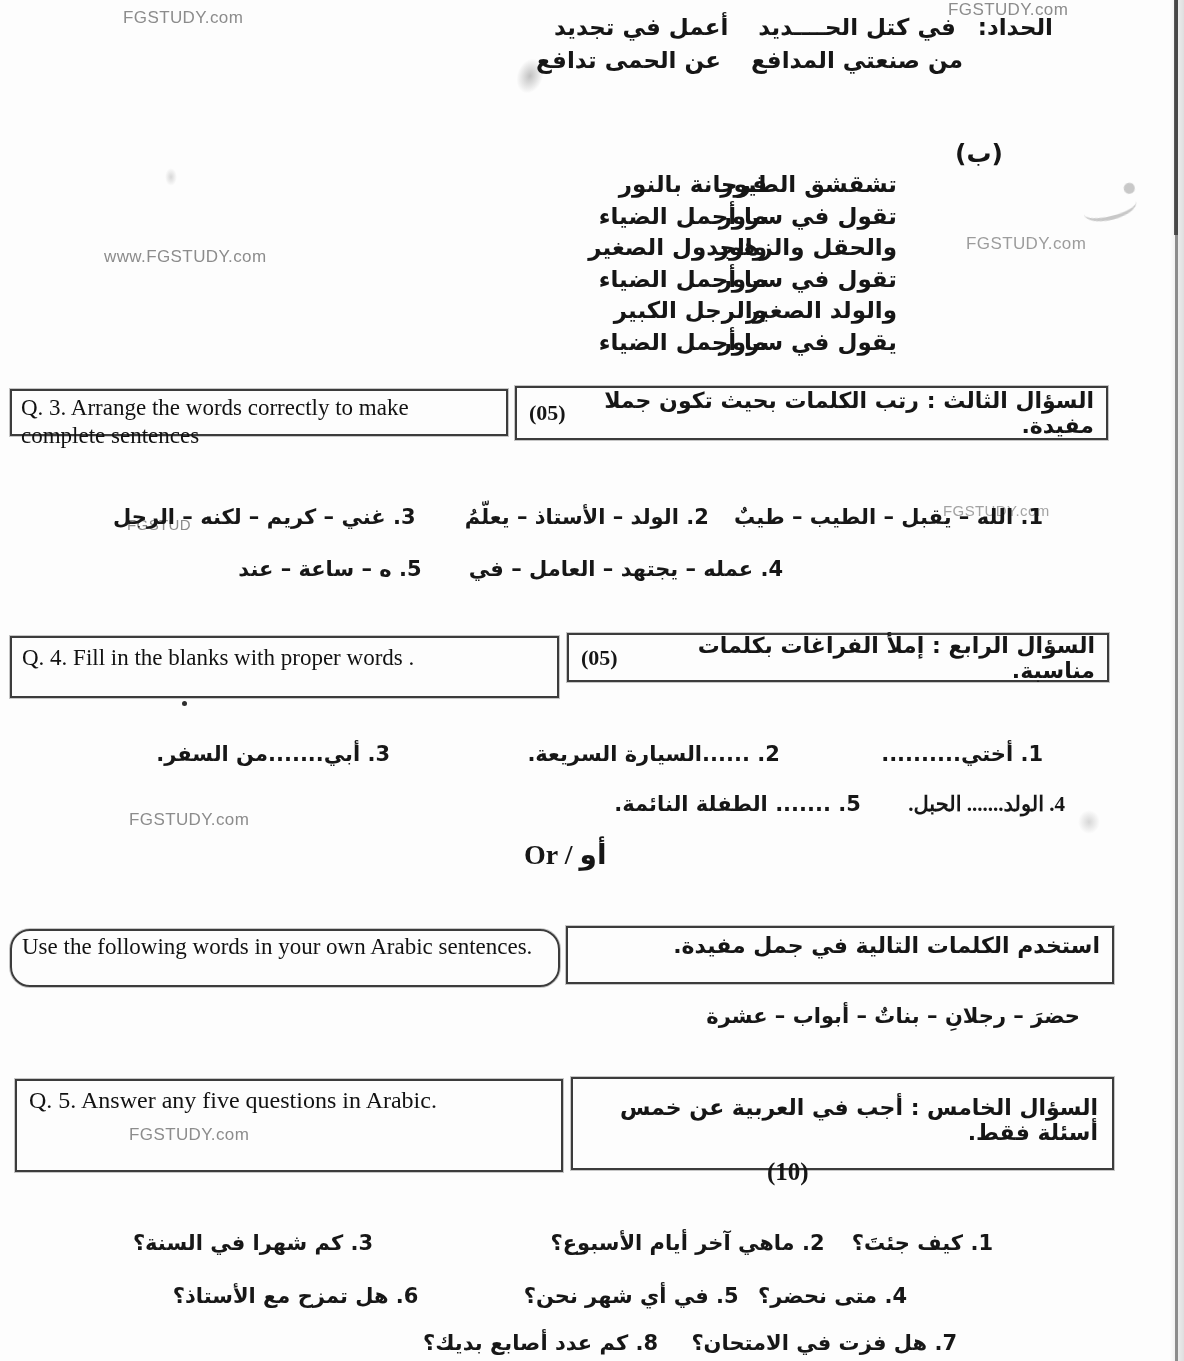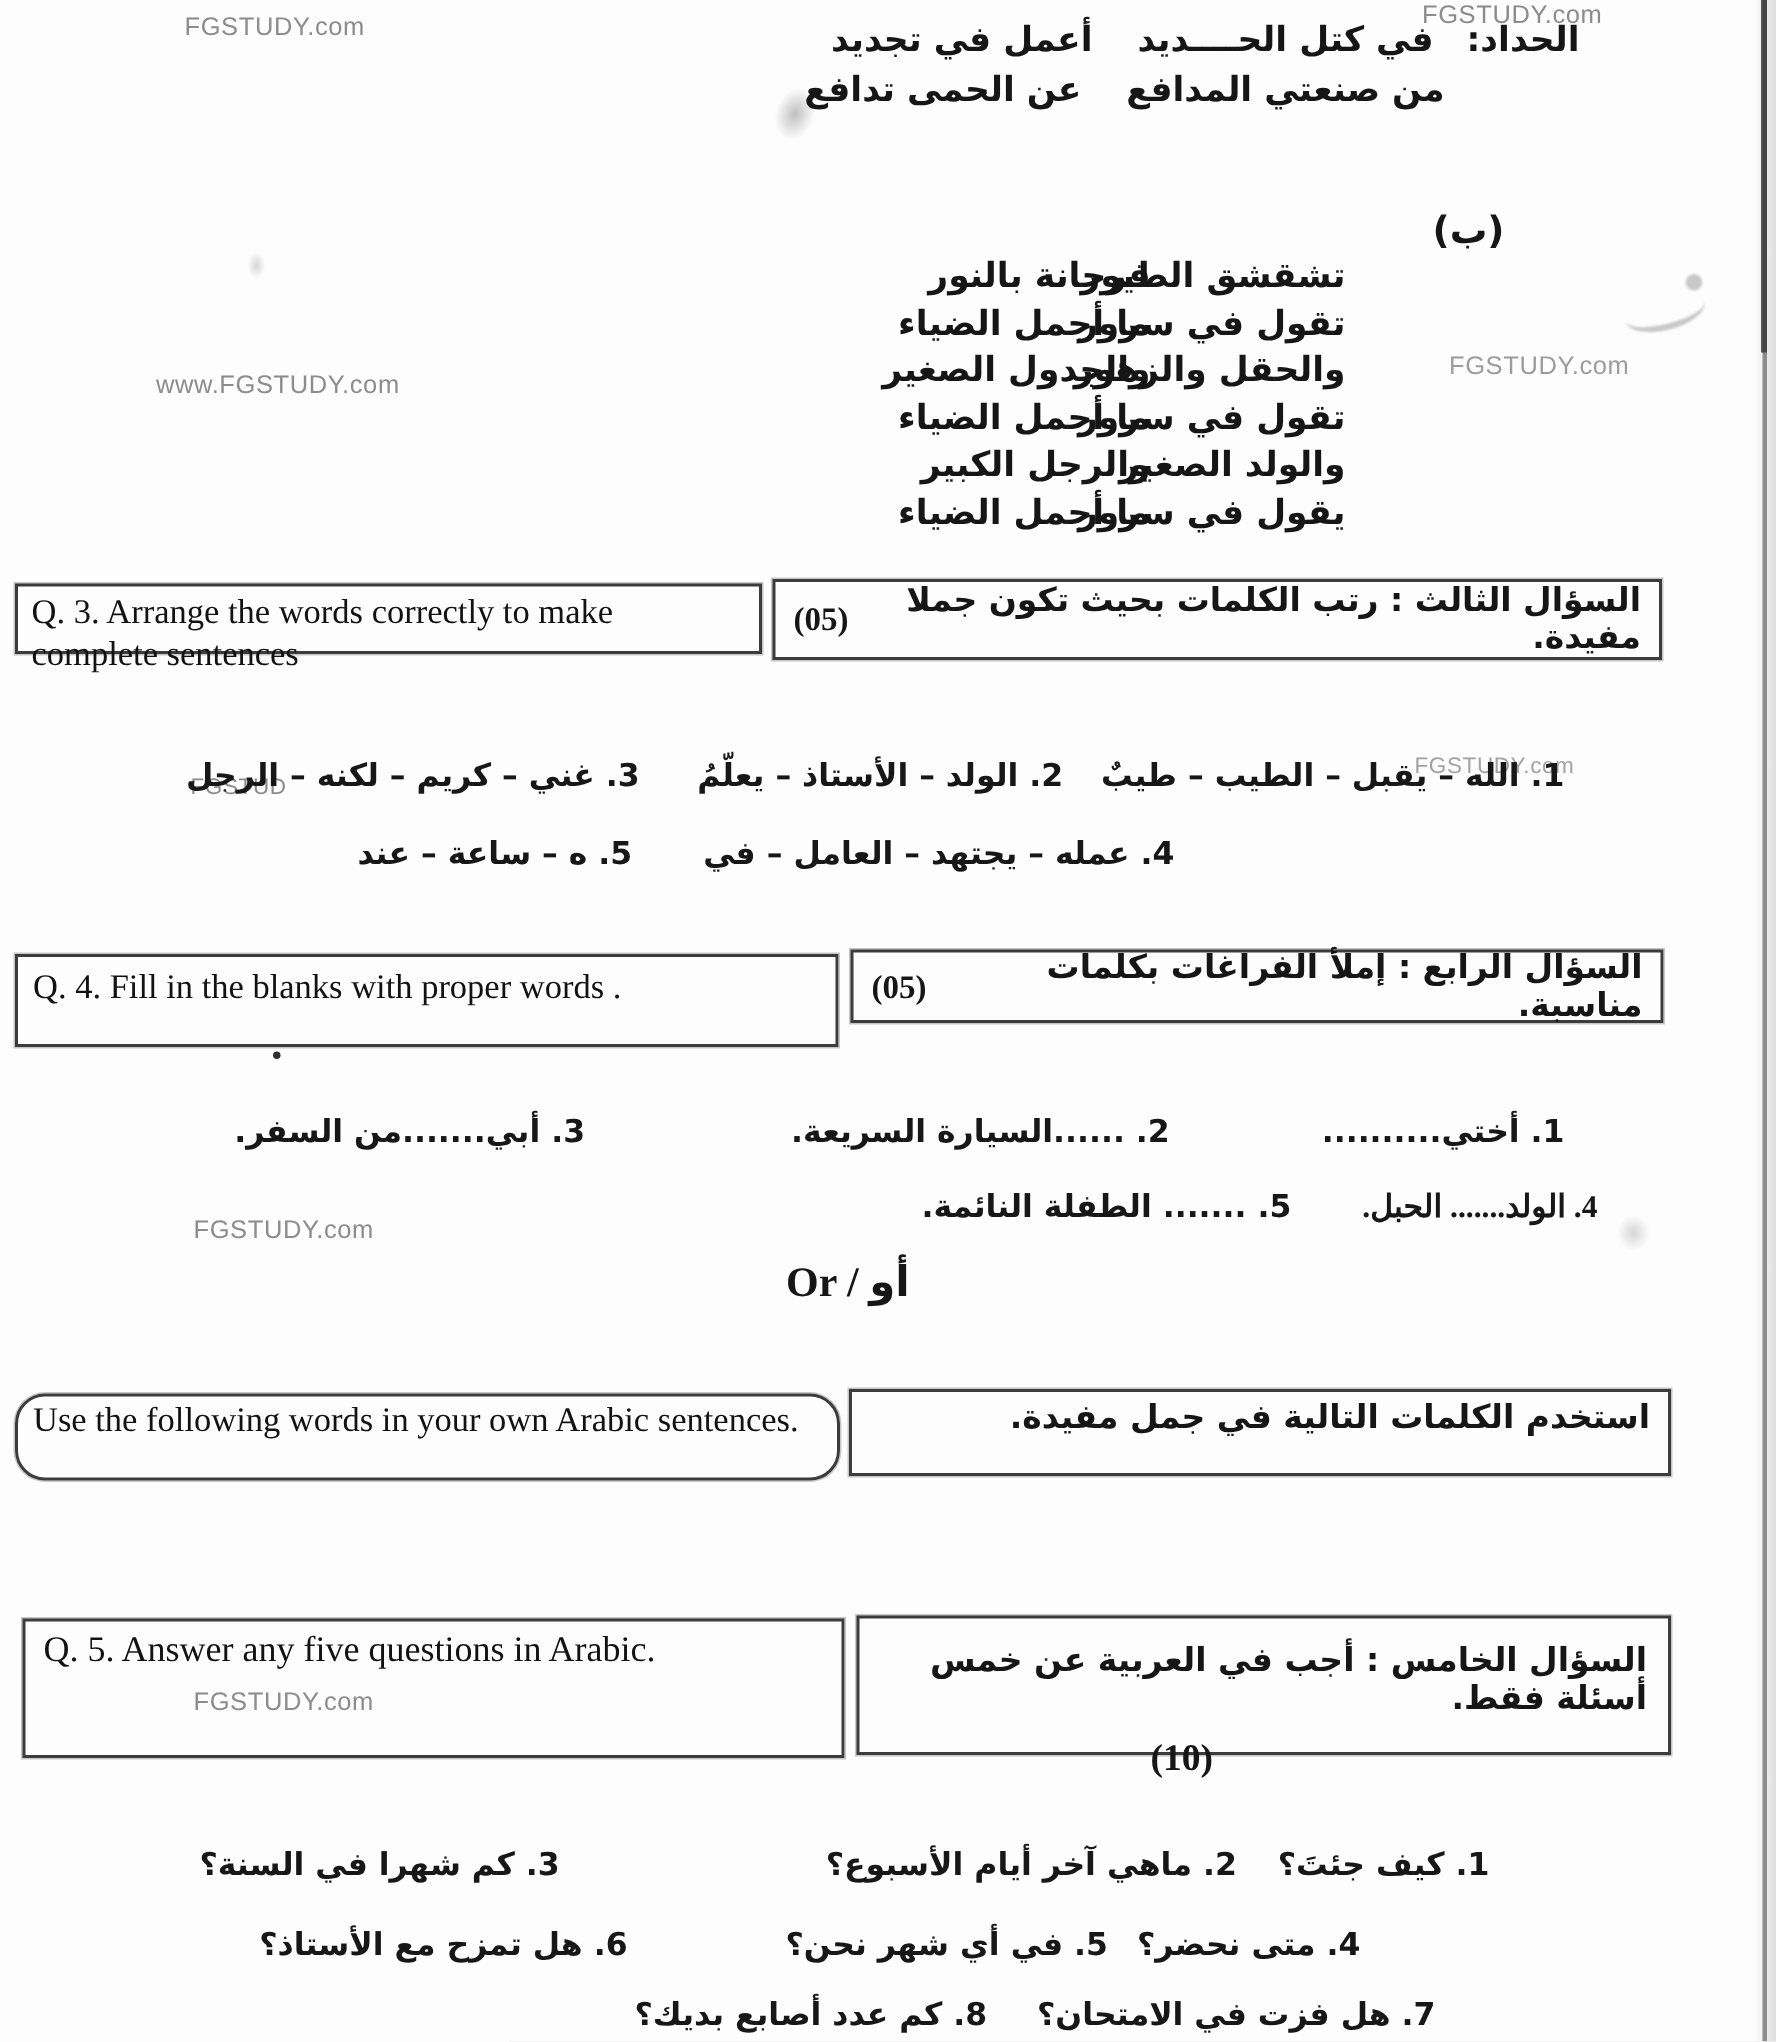--- a/index.html
+++ b/index.html
@@ -47,21 +47,21 @@
   .uw-ar{left:566px;top:926px;width:548px;height:58px;direction:rtl;padding:5px 12px;
     font-family:"DejaVu Sans",sans-serif;font-weight:700;font-size:22px;}
   .q5-en{left:15px;top:1079px;width:548px;height:93px;padding:6px 12px;font-size:24px;}
   .q5-ar{left:571px;top:1077px;width:543px;height:93px;direction:rtl;padding:16px 14px;
     font-family:"DejaVu Sans",sans-serif;font-weight:700;font-size:22px;}
   .q5-marks-line{text-align:left;padding-left:180px;margin-top:12px;font-size:25px;}
   .q5-wm{left:112px;top:44px;}
   .box{box-sizing:border-box;}
   
   .q3-row1{right:141px;top:505px;font-size:21px;}
-  .q3-row1 .i0{margin-left:18px;} .q3-row1 .i1{margin-left:31px;}
+  .q3-row1 .i0{margin-left:18px;} .q3-row1 .i1{margin-left:42px;}
   .q3-row2{right:401px;top:557px;font-size:21px;}
   .q3-row2 .i0{margin-left:40px;}
   .q4-row1{right:141px;top:742px;font-size:21px;}
   .q4-row1 .i0{margin-left:94px;} .q4-row1 .i1{margin-left:130px;}
   .q4-row2{right:119px;top:792px;font-size:21px;}
   .q4-row2 .i0{margin-left:40px;font-family:Liberation Serif, serif;}
   .word-list{right:104px;top:1004px;font-size:21px;}
   .q5-row1{right:191px;top:1231px;font-size:21px;}
   .q5-row1 .i0{margin-left:20px;} .q5-row1 .i1{margin-left:170px;}
   .q5-row2{right:277px;top:1284px;font-size:21px;}
@@ -186,20 +186,23 @@
   </div>
 
   <div class="or-divider">Or / أو</div>
 
   <div class="box en uw-en">
     <span>Use the following words in your own Arabic sentences.</span>
   </div>
   <div class="box uw-ar">
     <span>استخدم الكلمات التالية في جمل مفيدة.</span>
   </div>
+  <div class="ar-line word-list">
+    <span>حضرَ – رجلانِ – بناتٌ – أبواب – عشرة</span>
+  </div>
 
   <div class="box en q5-en">
     <span>Q. 5. Answer any five questions in Arabic.</span>
     <span class="wm q5-wm">FGSTUDY.com</span>
   </div>
   <div class="box q5-ar">
     <div>السؤال الخامس : أجب في العربية عن خمس أسئلة فقط.</div>
     <div class="q5-marks-line">
       <span class="marks">(10)</span>
     </div>

